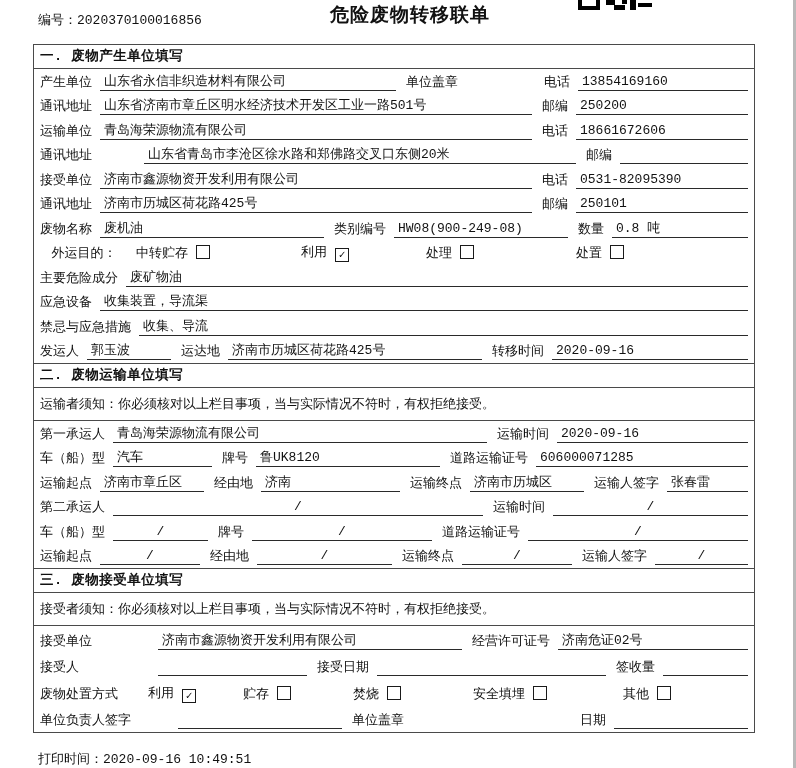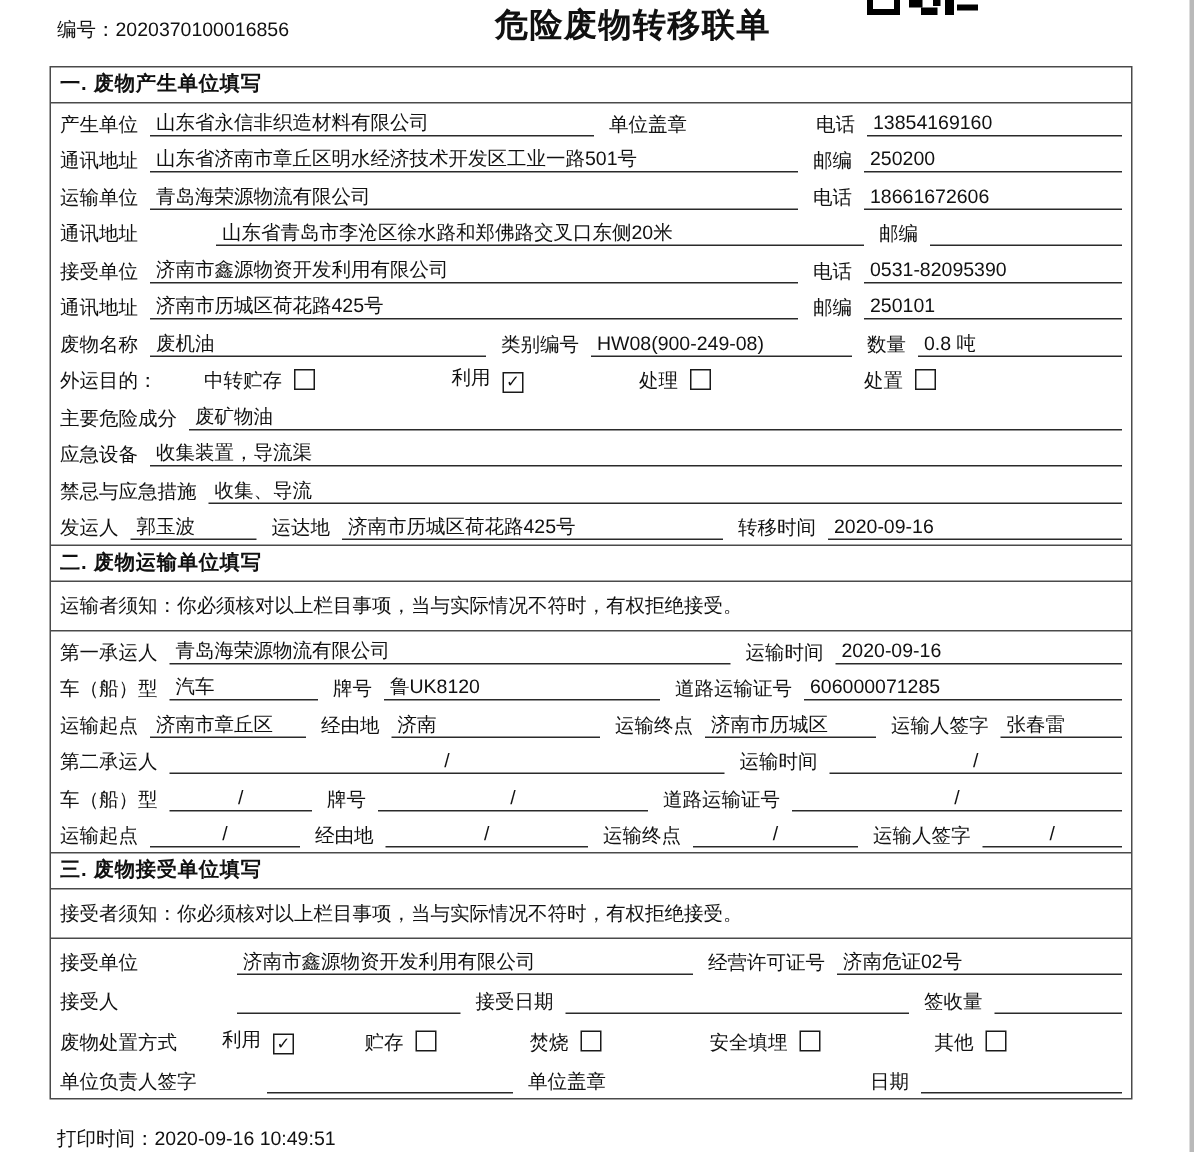--- a/index.html
+++ b/index.html
@@ -1,27 +1,27 @@
 <!DOCTYPE html>
 <html><head>
 <meta charset="utf-8">
 <style>
   html,body { margin:0; padding:0; background:#fff; }
   .page {
     position:relative; width:796px; height:768px; overflow:hidden;
     background:#ffffff; color:#111;
-    font-family:Liberation Sans, sans-serif;
+    font-family:Liberation Mono, monospace;
     font-size:13px;
   }
   
   .doc-header { position:absolute; left:0; top:0; width:100%; height:44px; }
   .serial { position:absolute; left:38px; top:11px; white-space:nowrap; }
   .doc-title {
     position:absolute; left:330px; top:2px;
-    font-size:22px; font-weight:bold; letter-spacing:1px; white-space:nowrap;
+    font-size:19px; font-weight:bold; letter-spacing:1px; white-space:nowrap;
   }
   .qr-frag { position:absolute; left:578px; top:0; }
   
   .form-table {
     position:absolute; left:33px; top:44px; width:722px;
     border:1.5px solid #4a4a4a; box-sizing:border-box; background:#fff;
   }
   .section { width:100%; }
   .section + .section { border-top:1.5px solid #4a4a4a; }
   .sec-header {
@@ -119,21 +119,21 @@
         </div>
         <div class="row">
           <span class="fld lab">废物名称</span>
           <span class="fld val" style="width: 220px;">废机油</span>
           <span class="fld lab">类别编号</span>
           <span class="fld val" style="width: 170px;">HW08(900-249-08)</span>
           <span class="fld lab">数量</span>
           <span class="fld val grow">0.8 吨</span>
         </div>
         <div class="row">
-          <span class="fld lab" style="width: 88px;">外运目的：</span>
+          <span class="fld lab" style="width: 88px; text-align: center;">外运目的：</span>
           <span class="fld chk" style="width: 165px;"><span class="chk-label">中转贮存</span><span class="cb"></span></span>
           <span class="fld chk" style="width: 125px;"><span class="chk-label">利用</span><span class="cb">✓</span></span>
           <span class="fld chk" style="width: 150px;"><span class="chk-label">处理</span><span class="cb"></span></span>
           <span class="fld chk grow"><span class="chk-label">处置</span><span class="cb"></span></span>
         </div>
         <div class="row">
           <span class="fld lab">主要危险成分</span>
           <span class="fld val grow">废矿物油</span>
         </div>
         <div class="row">

